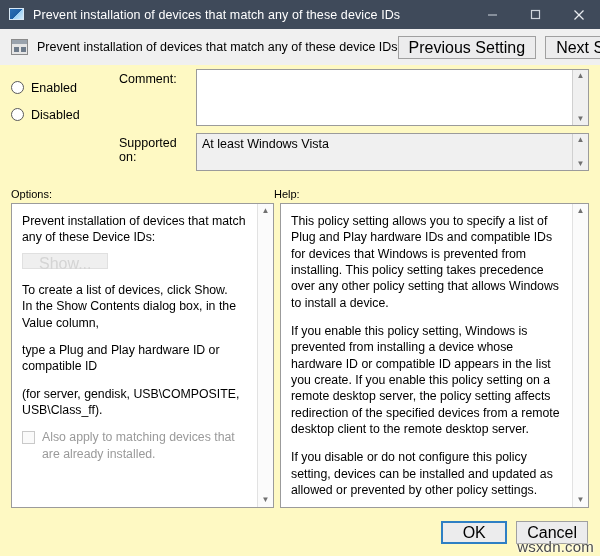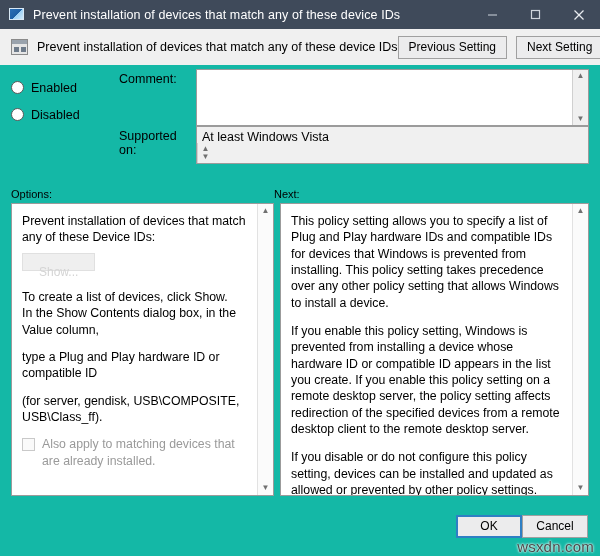--- a/index.html
+++ b/index.html
@@ -7,21 +7,21 @@
     margin: 0; padding: 0;
     width: 600px; height: 556px;
     background: #ffffff;
     font-family: "Liberation Sans", sans-serif;
     overflow: hidden;
   }
 
   .window {
     position: relative;
     width: 600px; height: 556px;
-    background: #14b8a6;
+    background: #fef9c3;
     display: flex;
     flex-direction: column;
   }
 
   
   .titlebar {
     height: 29px;
     background: #3f4a5a;
     display: flex;
     align-items: center;
@@ -90,21 +90,21 @@
     font-size: 12.5px;
     color: #000000;
     white-space: nowrap;
     flex: 1 1 auto;
   }
   .nav-buttons { display: flex; gap: 9px; flex: 0 0 auto; }
   .btn {
     background: #ececed;
     border: 1px solid #a0a0a0;
     font-family: "Liberation Sans", sans-serif;
-    font-size: 12px;
+    font-size: 16px;
     color: #000000;
     padding: 0 10px;
     height: 23px;
     line-height: 21px;
     white-space: nowrap;
   }
   .btn.disabled { color: #bdbdbd; border-color: #d2d2d2; background: #f0f0f0; }
   .btn.focused { border: 2px solid #2e7fc4; height: 23px; line-height: 19px; }
 
   
@@ -159,21 +159,21 @@
     position: relative;
     display: flex;
   }
   .field-box .inner {
     flex: 1 1 auto;
     padding: 3px 5px;
     font-size: 12.5px;
     color: #000000;
     overflow: hidden;
   }
-  .field-box.readonly { background: #f0f0f0; flex-direction: column; }
+  .field-box.readonly { background: #f0f0f0; }
   .field-box.readonly .inner { background: #f0f0f0; }
   .comment-box { height: 57px; }
   .supported-box { height: 38px; }
 
   .vscroll {
     width: 16px;
     flex: 0 0 auto;
     background: #f0f0f0;
     border-left: 1px solid #d0d0d0;
     display: flex;
@@ -233,44 +233,45 @@
   }
 
   .opt-line { margin: 0 0 2px 0; }
   .show-btn-wrap { margin: 7px 0 9px 0; }
   .btn.show-btn {
     background: #efefef;
     border: 1px solid #e0e0e0;
     color: #d4d4d4;
     height: 16px;
     line-height: 20px;
-    padding: 8px 16px;
+    padding: 0 16px;
     text-align: right;
   }
   .opt-para { margin: 0 8px 11px 0; }
   .check-row { display: flex; align-items: flex-start; margin-top: 4px; }
   .checkbox {
     width: 13px; height: 13px;
     border: 1px solid #c9c9c9;
     background: #fafafa;
     margin-right: 7px; margin-top: 2px;
     flex: 0 0 auto;
   }
   .check-label { color: #9a9a9a; font-size: 12.3px; line-height: 1.33; }
 
   .help-para { margin: 0 0 12px 0; }
   .help-para:last-child { margin-bottom: 0; }
 
   
   .footer {
-    height: 60px;
+    height: 48px;
     display: flex;
     align-items: center;
     justify-content: flex-end;
     padding: 0 12px;
+    gap: 9px;
     flex: 0 0 auto;
     position: relative;
   }
   .footer .btn { min-width: 66px; text-align: center; }
 
   .watermark {
     position: absolute;
     right: 6px;
     bottom: 1px;
     font-size: 15px;
@@ -335,36 +336,36 @@
       <div class="field-row">
         <div class="field-label">Comment:</div>
         <div class="field-box comment-box">
           <div class="inner"></div>
           <div class="vscroll">
             <span class="arrow">▲</span>
             <span class="arrow">▼</span>
           </div>
         </div>
       </div>
-      <div class="field-row" style="">
+      <div class="field-row" style="margin-top:7px;">
         <div class="field-label">Supported on:</div>
         <div class="field-box supported-box readonly">
           <div class="inner">At least Windows Vista</div>
           <div class="vscroll">
             <span class="arrow">▲</span>
             <span class="arrow">▼</span>
           </div>
         </div>
       </div>
     </div>
   </div>
 
   <div class="panel-labels">
     <div class="panel-label options">Options:</div>
-    <div class="panel-label">Next:</div>
+    <div class="panel-label">Help:</div>
   </div>
 
   <div class="panels">
 
     <div class="panel options-panel">
       <div class="panel-content">
         <div class="opt-line">Prevent installation of devices that match any of these Device IDs:</div>
         <div class="show-btn-wrap">
           <button class="btn show-btn disabled">Show...</button>
         </div>

